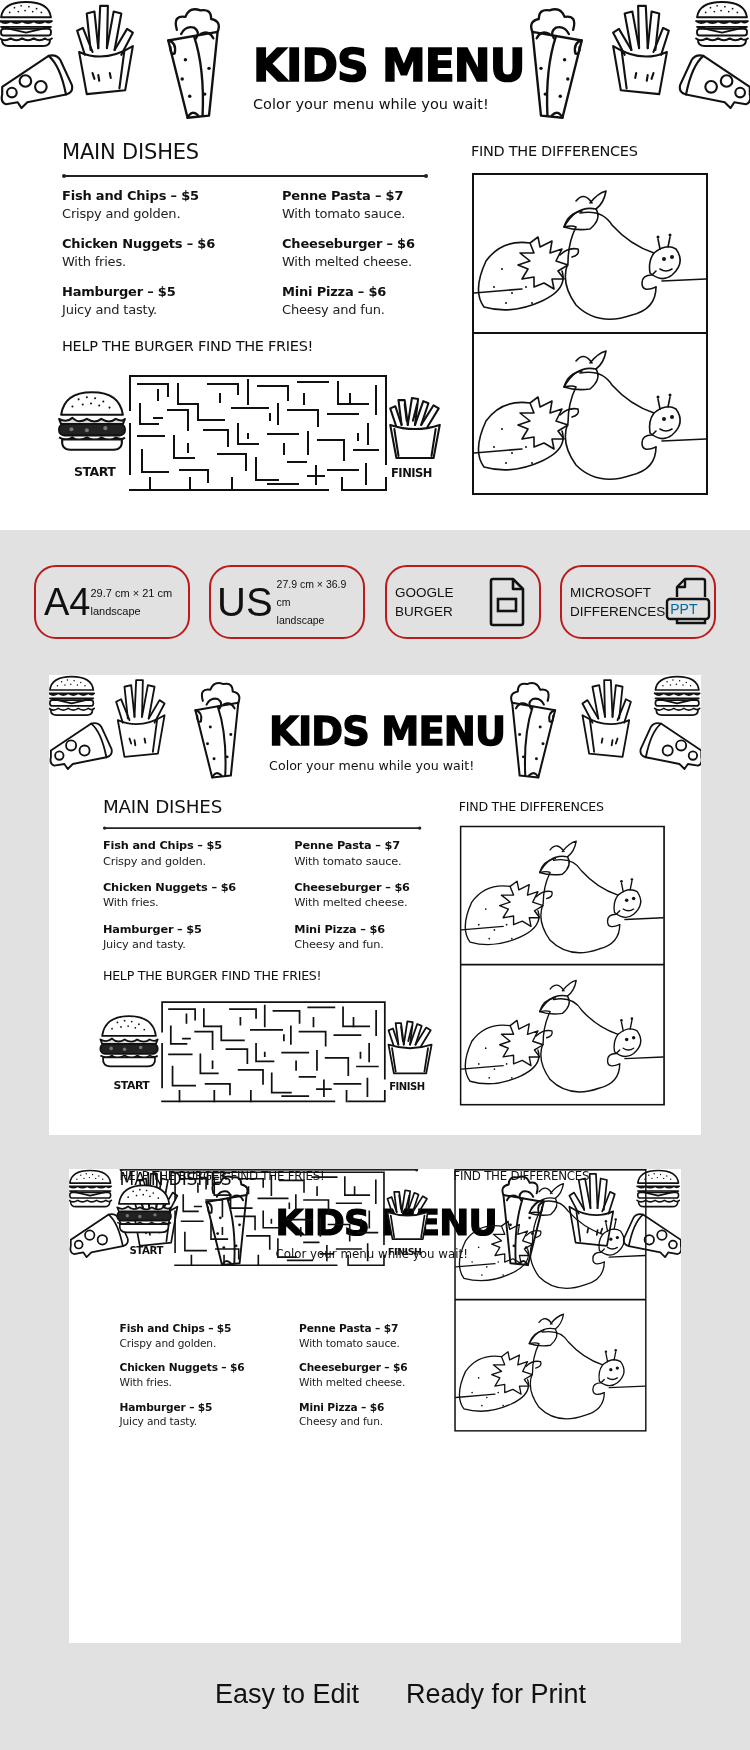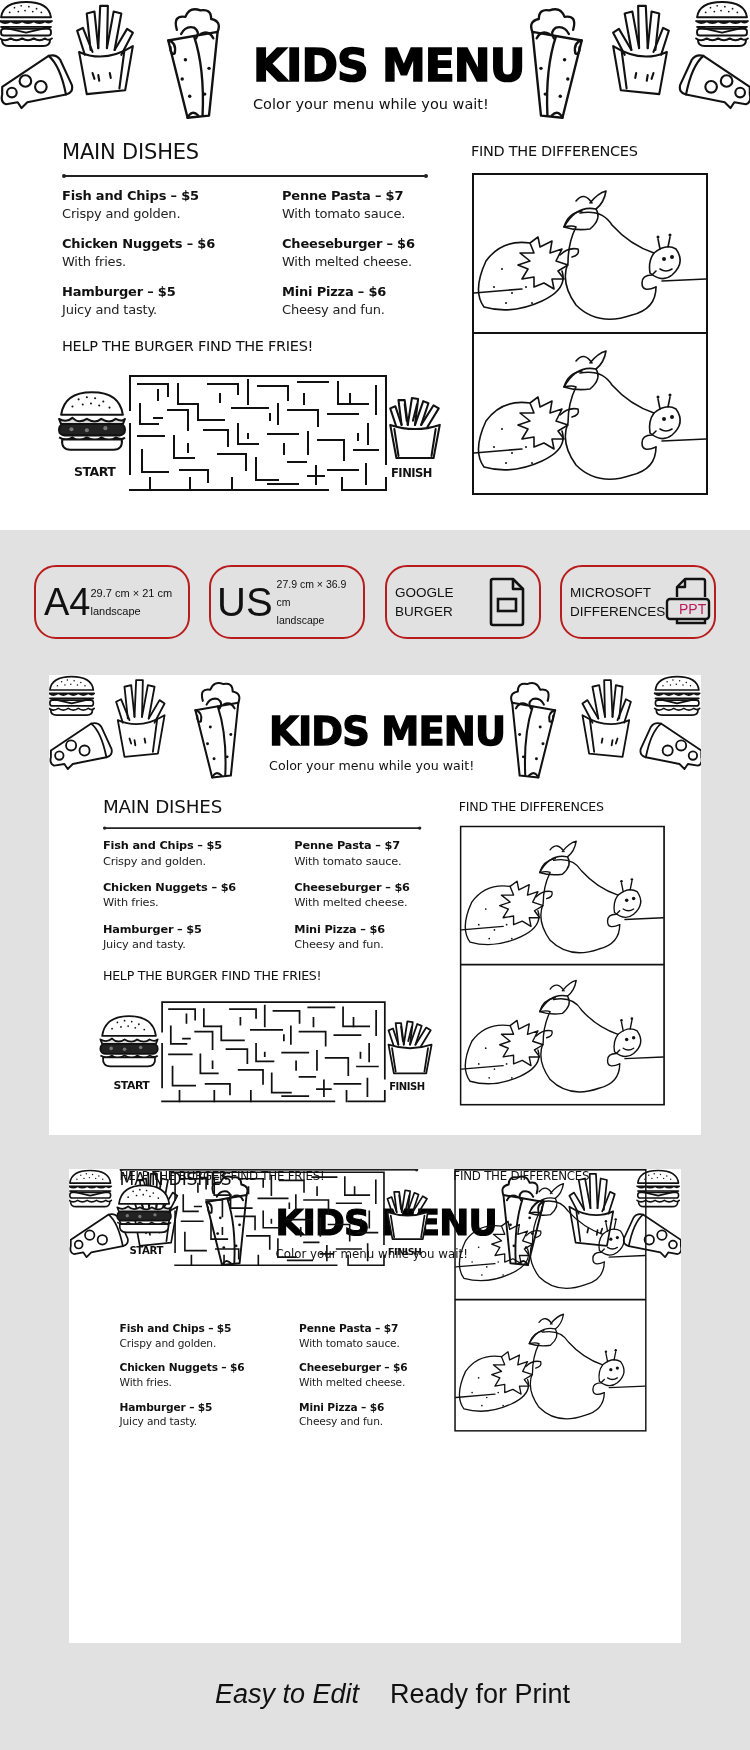--- a/index.html
+++ b/index.html
@@ -305,21 +305,21 @@
     <div>MICROSOFT</div>
     <div>DIFFERENCES</div>
   </span>
   <span style="position:relative;width:46px;height:50px;margin-right:6px;display:inline-block;">
     <svg width="46" height="50" viewBox="0 0 46 50" style="position:absolute;left:0;top:0">
       <path d="M12 20 V10 L20 2 H38 Q40 2 40 4 V20" fill="none" stroke="#111" stroke-width="2.4" stroke-linejoin="round"></path>
       <path d="M20 2 V10 H12" fill="none" stroke="#111" stroke-width="2.4" stroke-linejoin="round"></path>
       <rect x="2" y="22" width="42" height="20" rx="3" fill="none" stroke="#111" stroke-width="2.4"></rect>
       <path d="M12 42 V46 H40 V42" fill="none" stroke="#111" stroke-width="2.4"></path>
     </svg>
-    <span style="position:absolute;left:5px;top:24px;width:36px;text-align:right;font-family:'Liberation Sans',sans-serif;font-size:14px;color:#be185d;line-height:16px;">PPT</span>
+    <span style="position:absolute;left:5px;top:24px;width:36px;text-align:left;font-family:'Liberation Sans',sans-serif;font-size:14px;color:#0369a1;line-height:16px;">PPT</span>
   </span>
 </div>
 
 <section class="preview" style="left:49px;top:675px;width:652px;height:460px;">
   <div class="mount" style="position:absolute;left:0;top:0;">
   <div class="sheet" style="transform: scale(0.87);">
     <svg class="deco" style="left:-4px;top:0px;width:60px;height:48px">
           <use href="#sym-burger"></use>
         </svg>
     <svg class="deco" style="left:-2px;top:52px;width:78px;height:58px">
@@ -509,14 +509,14 @@
             <use href="#sym-diff"></use>
           </svg>
       <svg style="position:absolute;left:0;top:170px;width:236px;height:140px">
             <use href="#sym-diff"></use>
           </svg>
     </div>
   </div>
 </div>
 </section>
 
-<div class="tagline" style="left:215px;font-style:italic;">Easy to Edit</div>
-<div class="tagline" style="left:390px;">Ready for Print</div>
+<div class="tagline" style="left:215px;">Easy to Edit</div>
+<div class="tagline" style="left:406px;">Ready for Print</div>
 
 </body></html>

